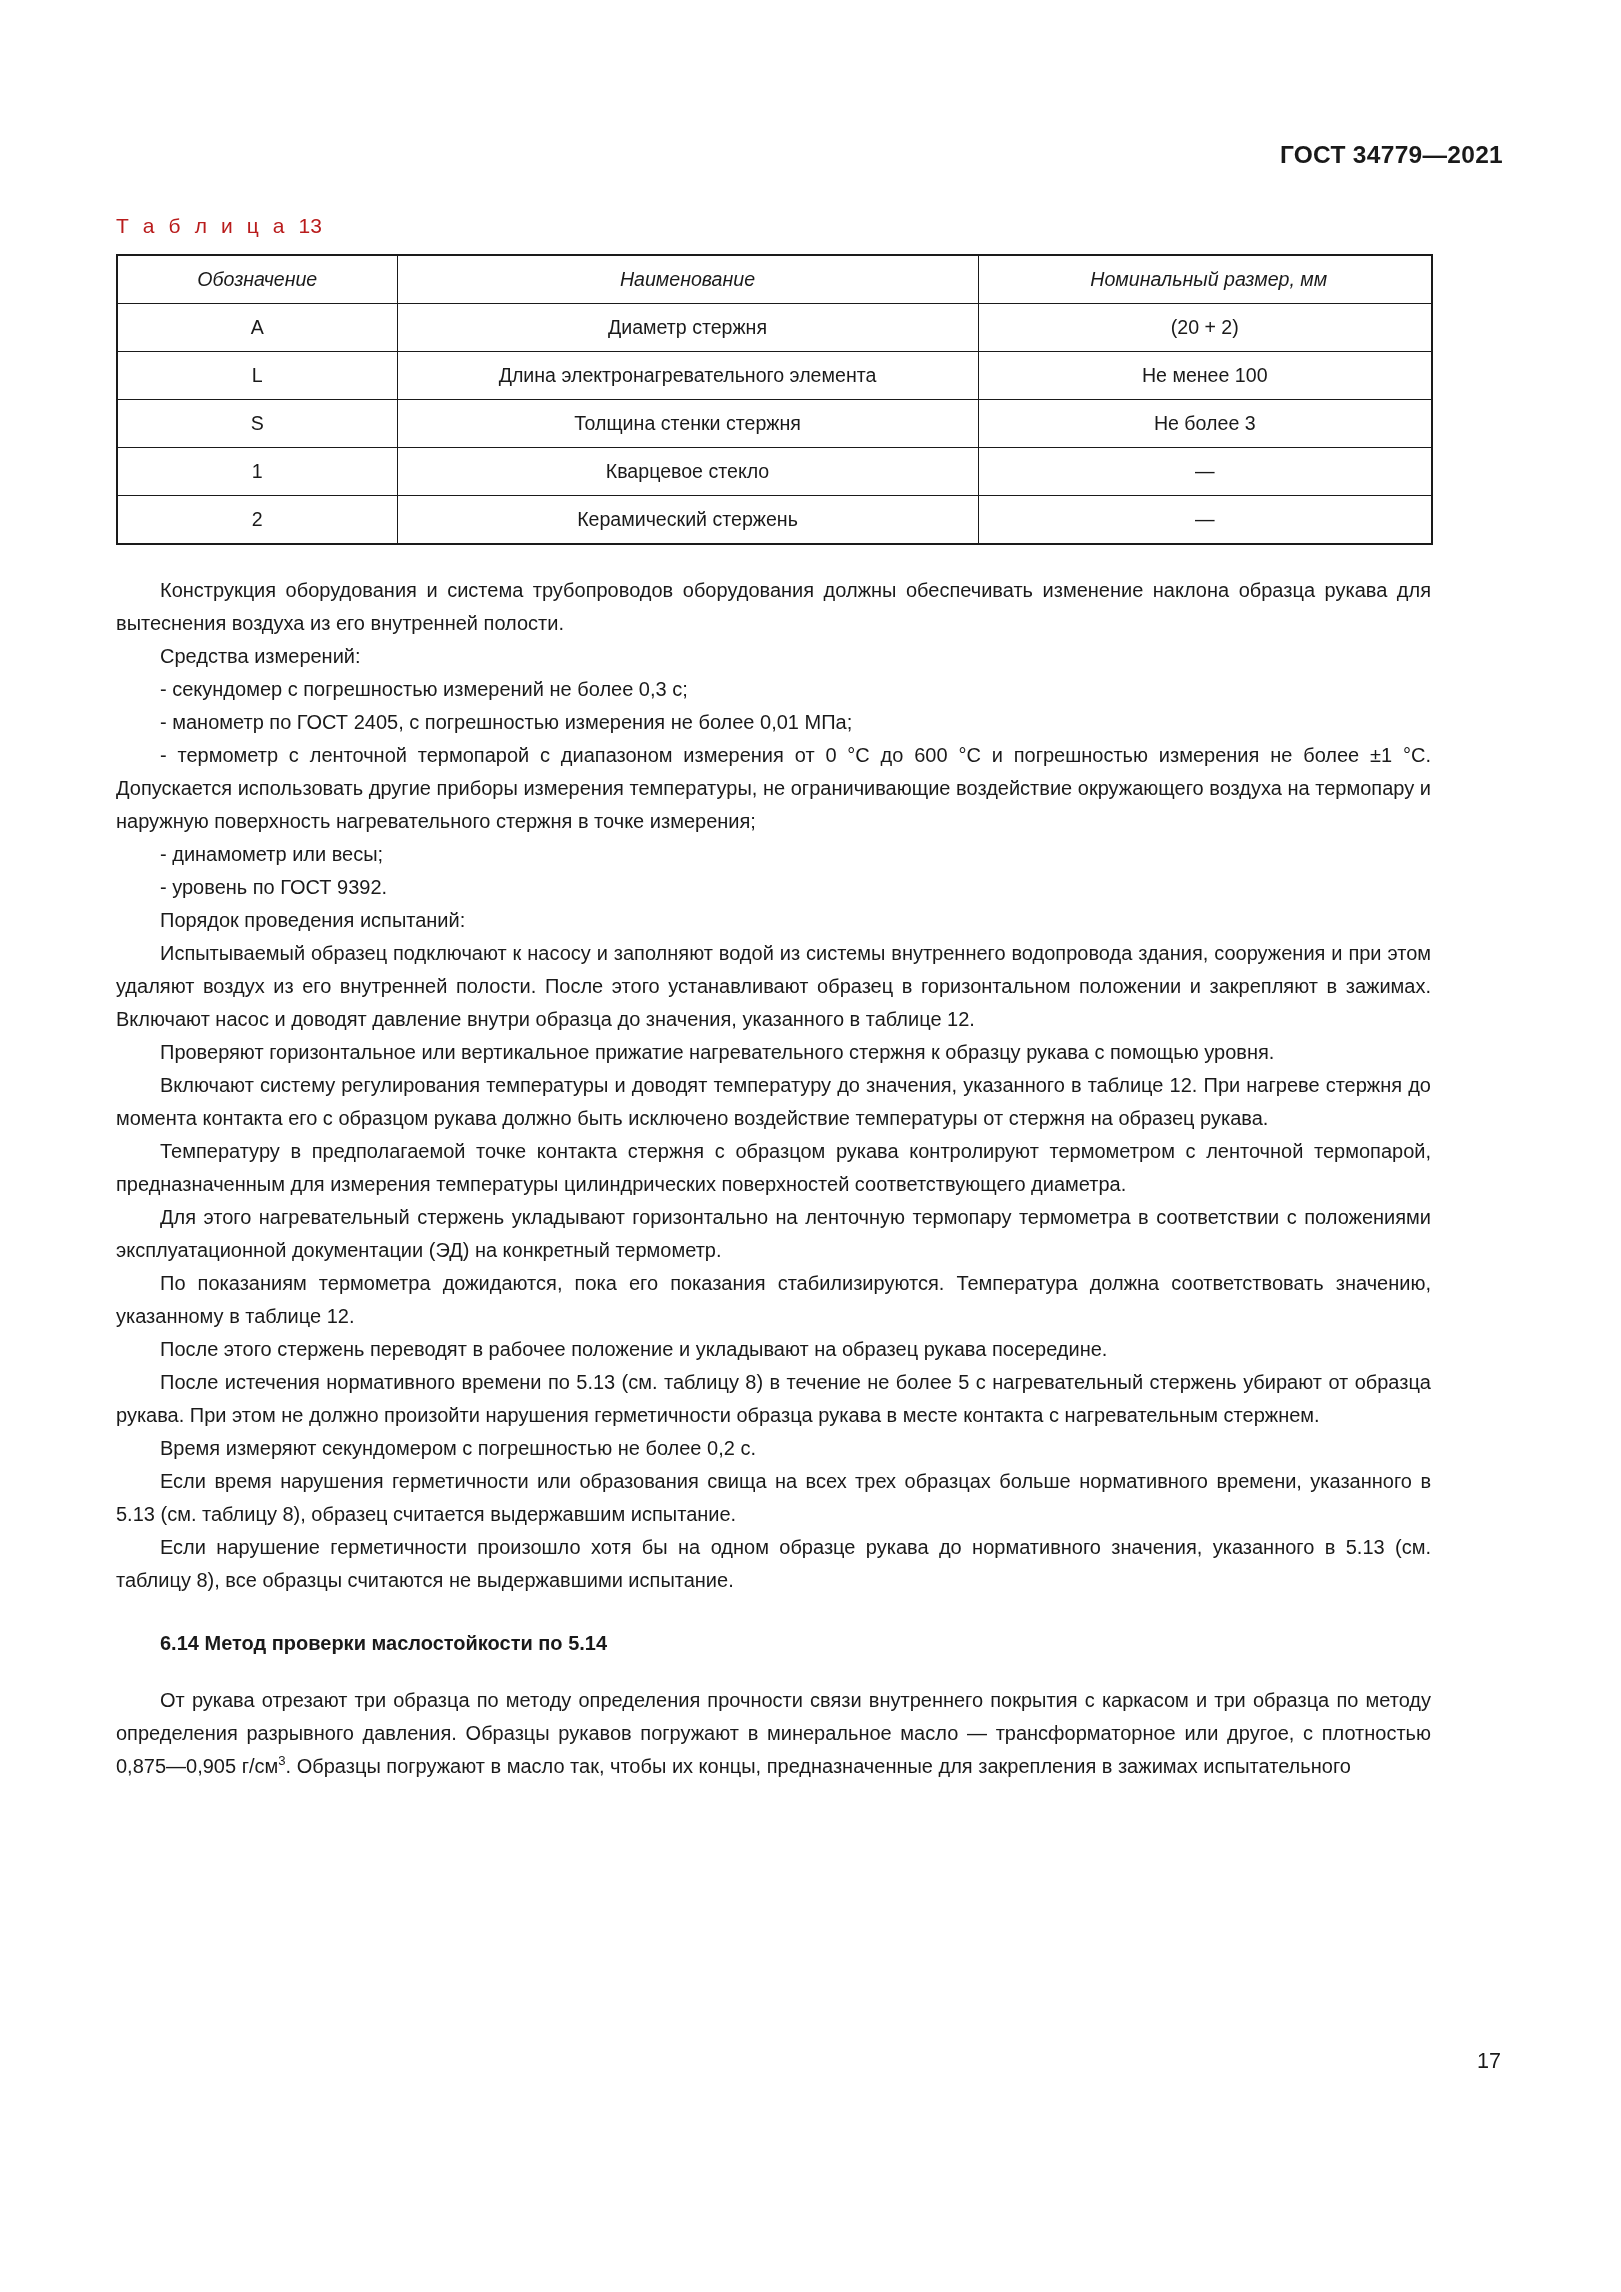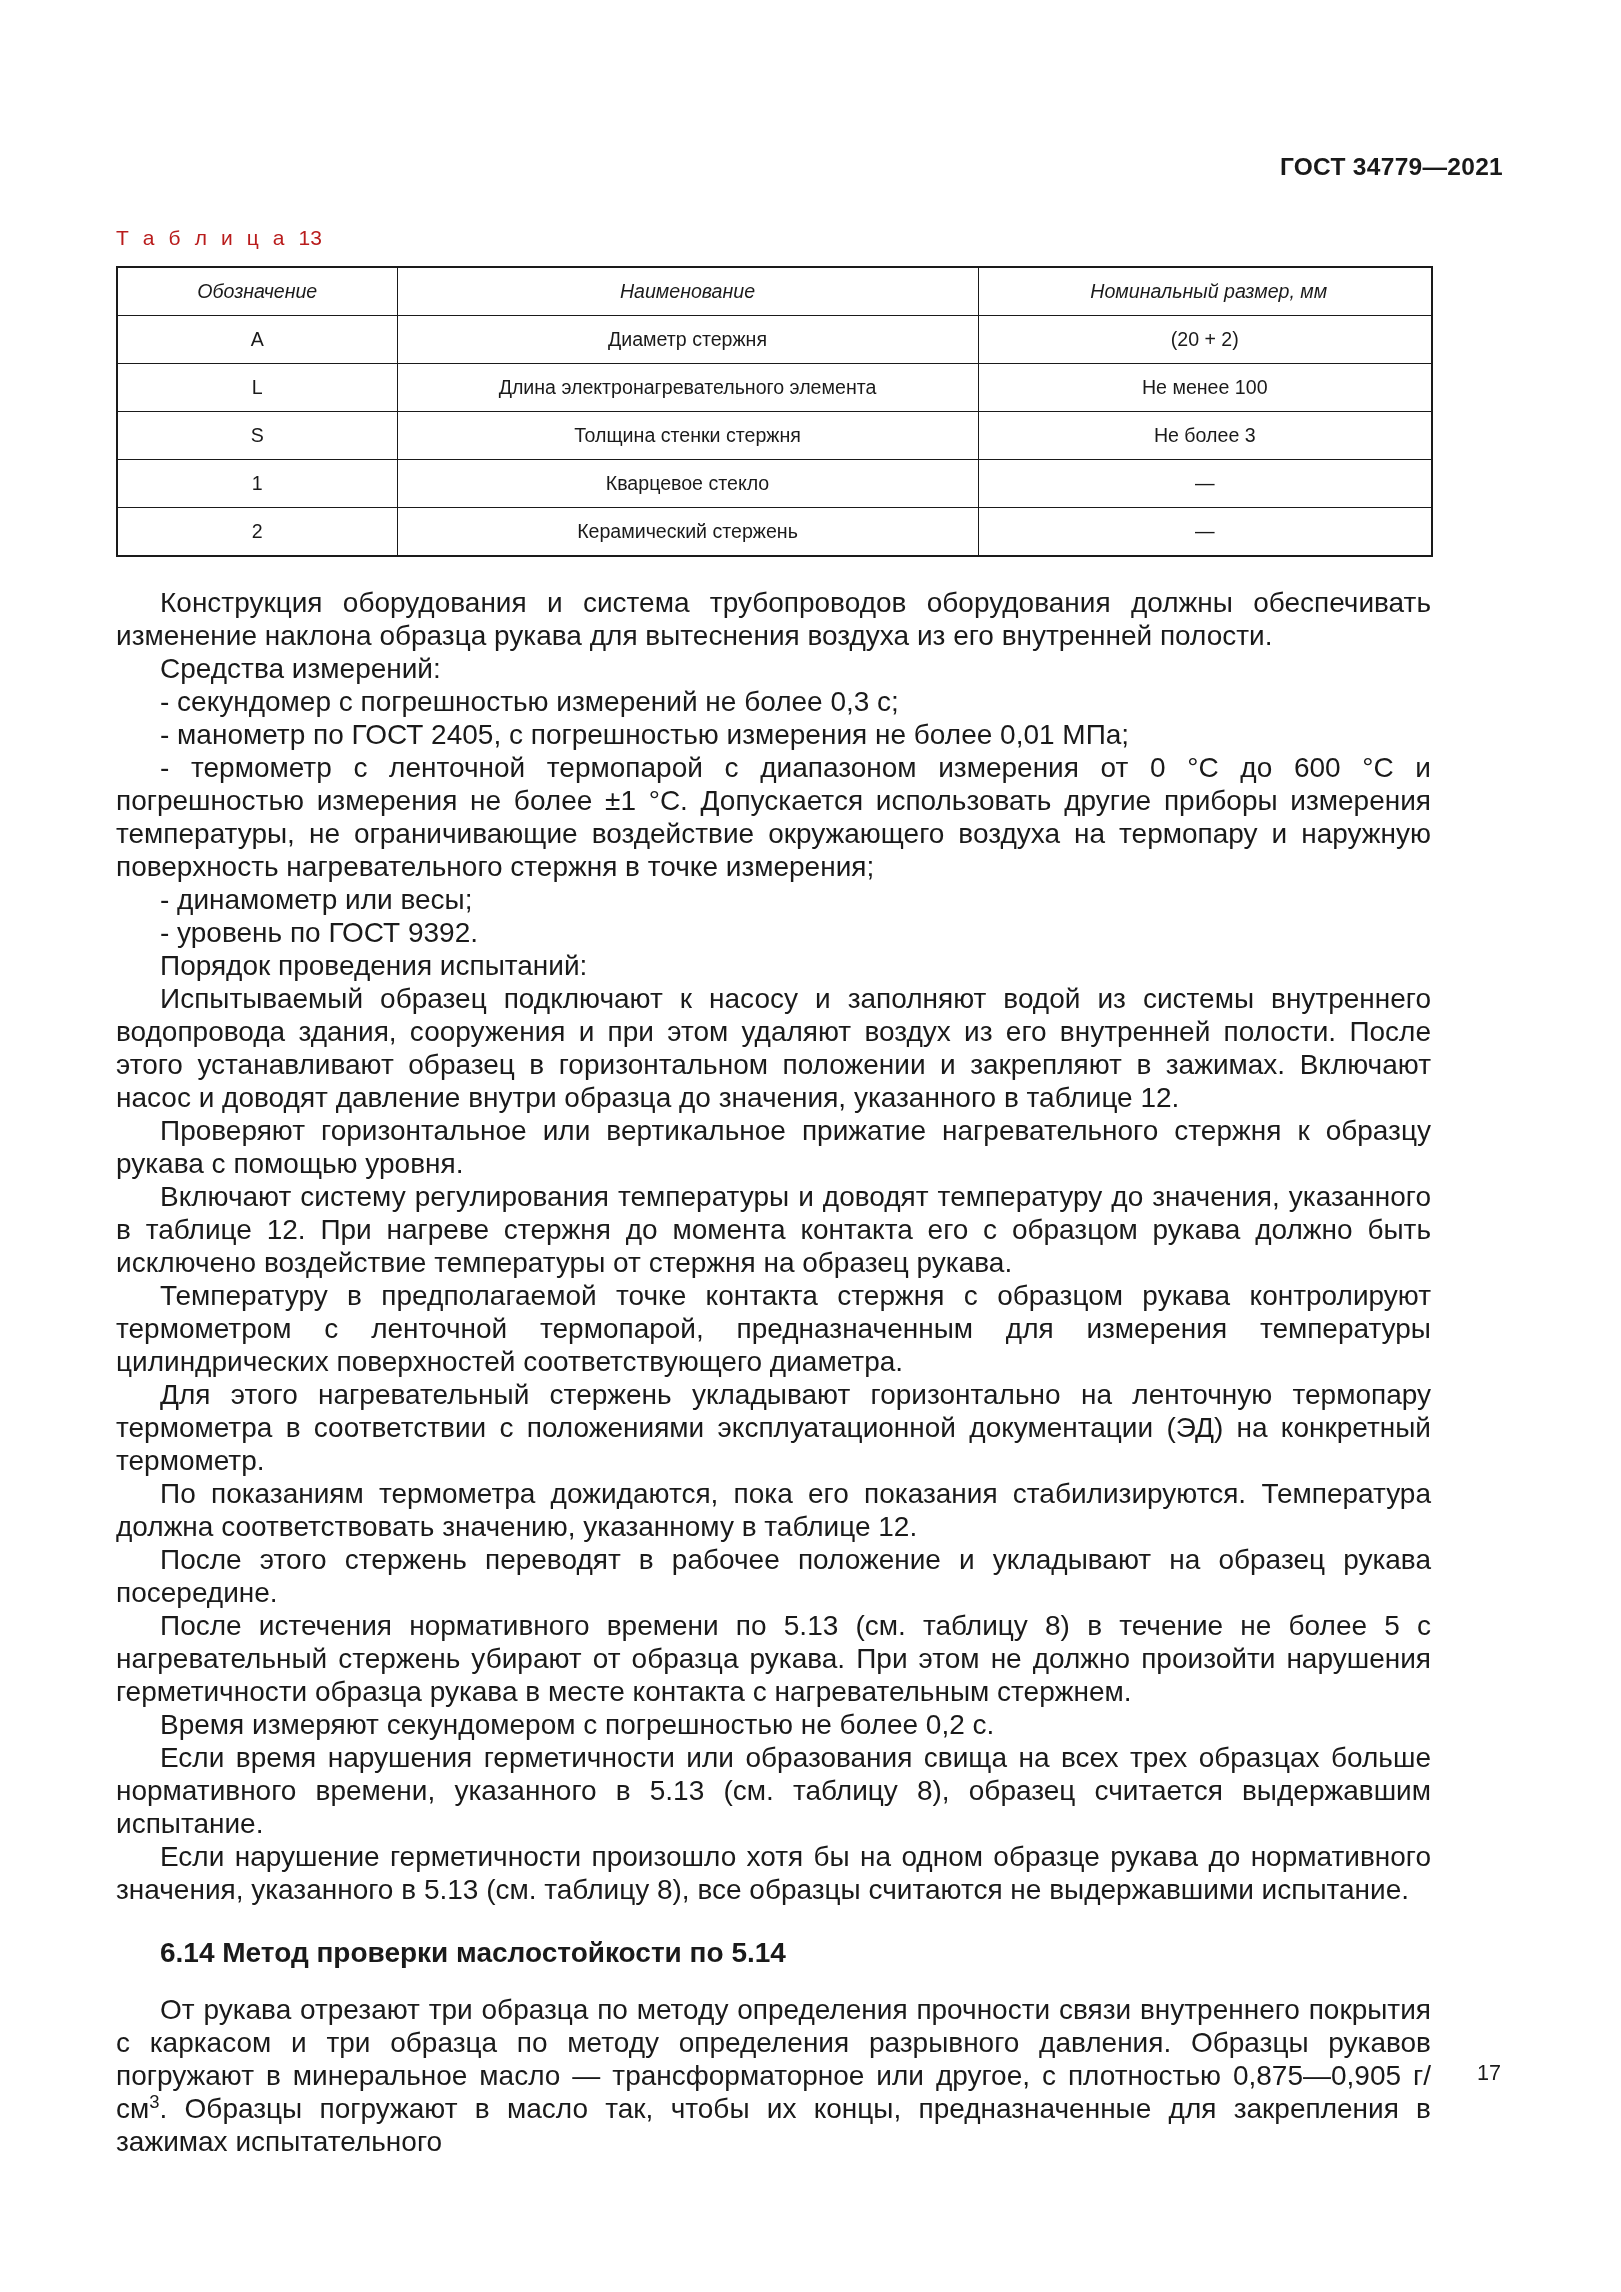--- a/index.html
+++ b/index.html
@@ -8,21 +8,21 @@
     background: #ffffff;
   }
   body {
     font-family: "Liberation Sans", sans-serif;
     color: #1a1a1a;
   }
   .page {
     position: relative;
     width: 1621px;
     height: 2246px;
-    margin: 12px auto;
+    margin: 0 auto;
     background: #ffffff;
     box-sizing: border-box;
     overflow: hidden;
   }
 
   
   .header {
     position: absolute;
     top: 141px;
     right: 118px;
@@ -85,21 +85,21 @@
   table.spec-table tbody tr td:last-child  { border-right: 2.5px solid #1a1a1a; }
   table.spec-table tbody tr:last-child td { border-bottom: 2.5px solid #1a1a1a; }
 
   td.col-sym { text-align: center; }
   td.col-name { text-align: center; padding-left: 16.7px; }
   td.col-size { text-align: center; }
 
   
   .body-text {
     margin-top: 29px;
-    font-size: 28px;
+    font-size: 20px;
     line-height: 33px;
     text-align: justify;
     text-justify: inter-word;
   }
   .body-text p {
     margin: 0;
     text-indent: 44px;
   }
   .body-text p.dash {
     text-indent: 44px;

